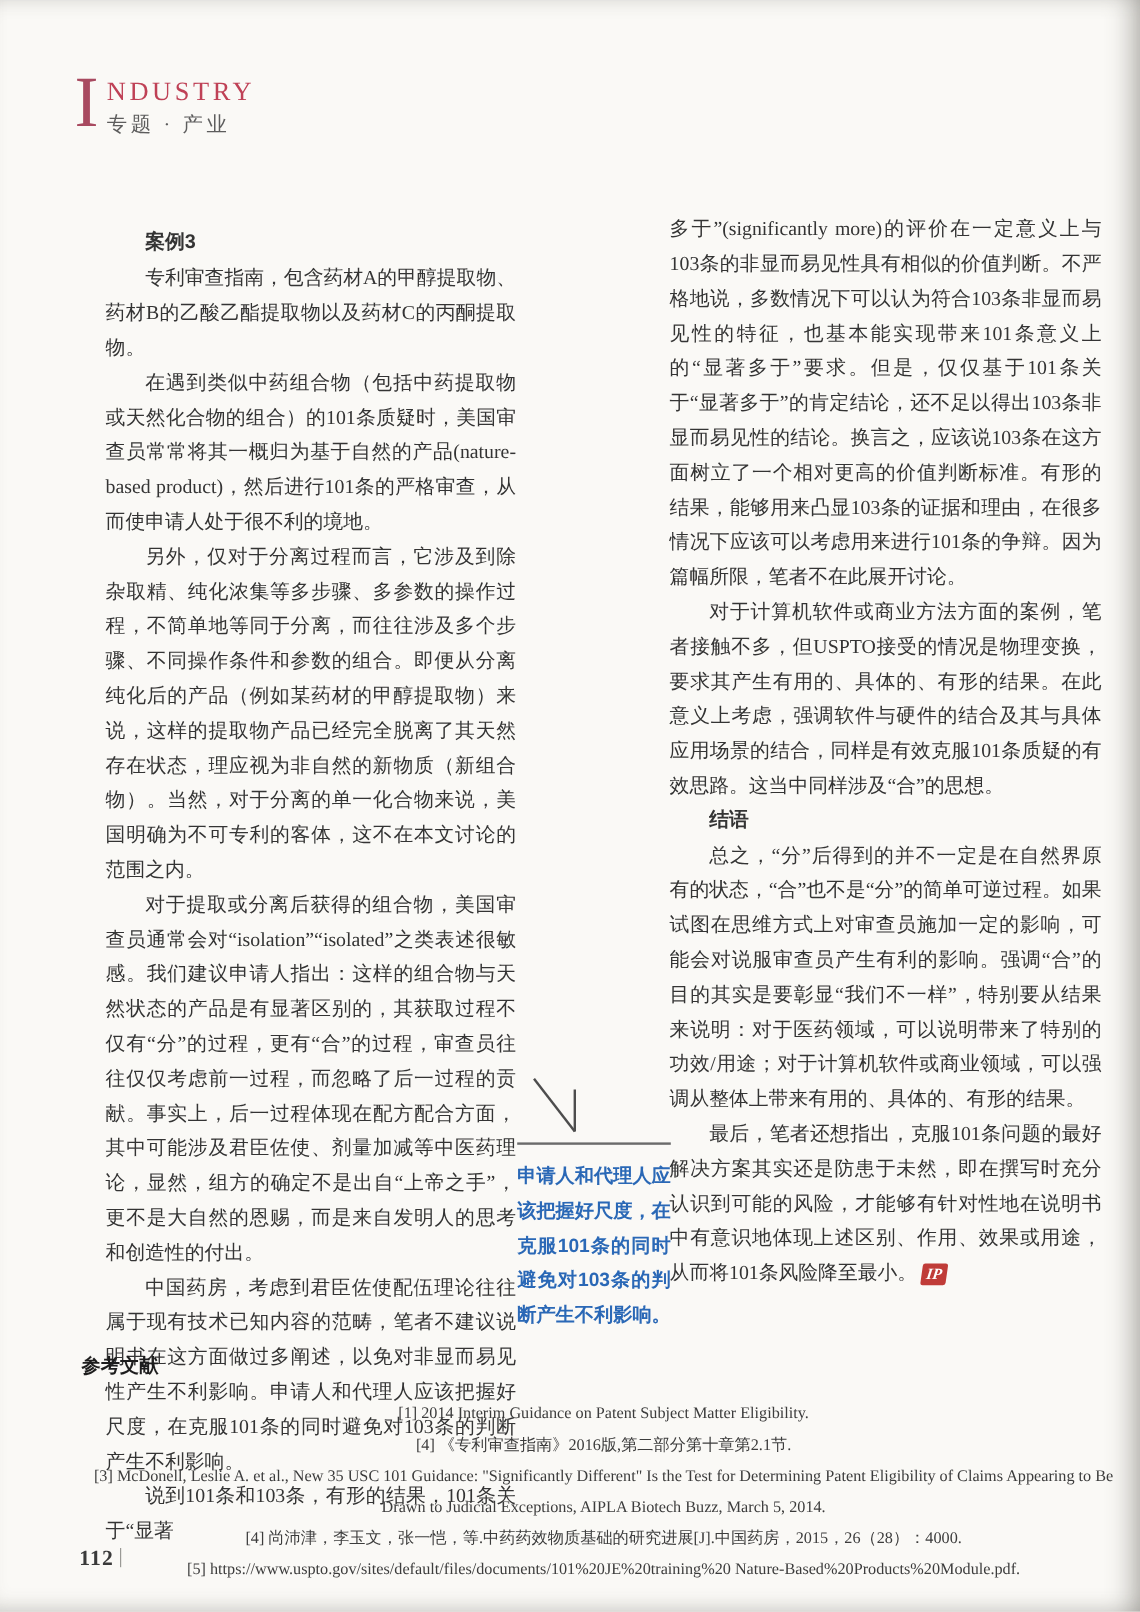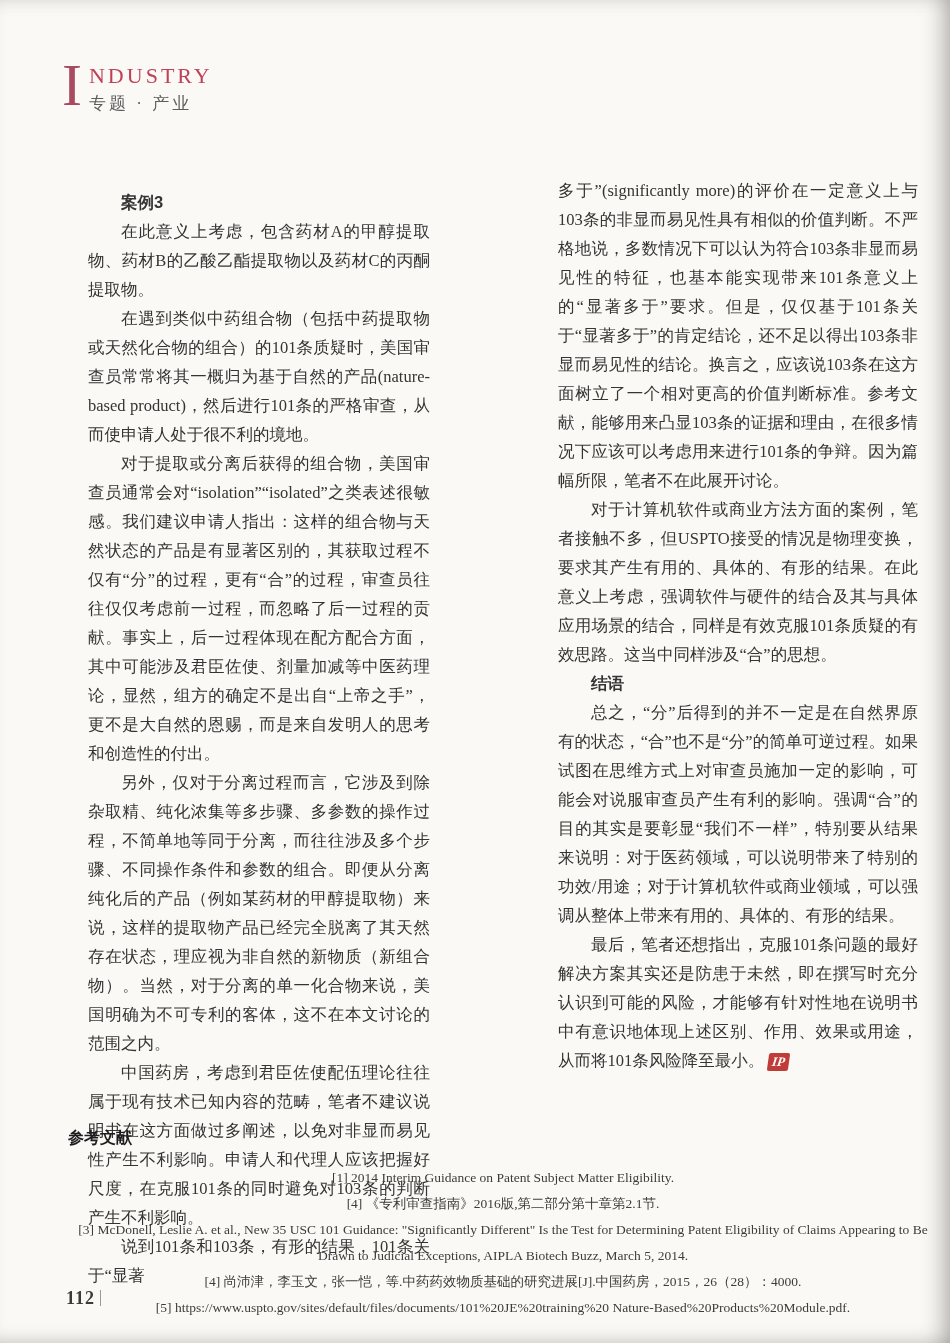--- a/index.html
+++ b/index.html
@@ -75,39 +75,47 @@
     <span class="big-i">I</span>
     <div class="masthead-text">
       <div class="industry">NDUSTRY</div>
       <div class="subtitle">专题 · 产业</div>
     </div>
   </div>
 
   <div class="col-left">
     <p class="sec-heading">案例3</p>
     <div>
-        <p class="body-p">在此意义上考虑，包含药材A的甲醇提取物、药材B的乙酸乙酯提取物以及药材C的丙酮提取物。</p>
+        <p class="body-p">专利审查指南，包含药材A的甲醇提取物、药材B的乙酸乙酯提取物以及药材C的丙酮提取物。</p>
         <p class="body-p">在遇到类似中药组合物（包括中药提取物或天然化合物的组合）的101条质疑时，美国审查员常常将其一概归为基于自然的产品(nature-based product)，然后进行101条的严格审查，从而使申请人处于很不利的境地。</p>
+        <p class="body-p">另外，仅对于分离过程而言，它涉及到除杂取精、纯化浓集等多步骤、多参数的操作过程，不简单地等同于分离，而往往涉及多个步骤、不同操作条件和参数的组合。即便从分离纯化后的产品（例如某药材的甲醇提取物）来说，这样的提取物产品已经完全脱离了其天然存在状态，理应视为非自然的新物质（新组合物）。当然，对于分离的单一化合物来说，美国明确为不可专利的客体，这不在本文讨论的范围之内。</p>
         <p class="body-p">对于提取或分离后获得的组合物，美国审查员通常会对“isolation”“isolated”之类表述很敏感。我们建议申请人指出：这样的组合物与天然状态的产品是有显著区别的，其获取过程不仅有“分”的过程，更有“合”的过程，审查员往往仅仅考虑前一过程，而忽略了后一过程的贡献。事实上，后一过程体现在配方配合方面，其中可能涉及君臣佐使、剂量加减等中医药理论，显然，组方的确定不是出自“上帝之手”，更不是大自然的恩赐，而是来自发明人的思考和创造性的付出。</p>
-        <p class="body-p">另外，仅对于分离过程而言，它涉及到除杂取精、纯化浓集等多步骤、多参数的操作过程，不简单地等同于分离，而往往涉及多个步骤、不同操作条件和参数的组合。即便从分离纯化后的产品（例如某药材的甲醇提取物）来说，这样的提取物产品已经完全脱离了其天然存在状态，理应视为非自然的新物质（新组合物）。当然，对于分离的单一化合物来说，美国明确为不可专利的客体，这不在本文讨论的范围之内。</p>
         <p class="body-p">中国药房，考虑到君臣佐使配伍理论往往属于现有技术已知内容的范畴，笔者不建议说明书在这方面做过多阐述，以免对非显而易见性产生不利影响。申请人和代理人应该把握好尺度，在克服101条的同时避免对103条的判断产生不利影响。</p>
         <p class="body-p">说到101条和103条，有形的结果，101条关于“显著</p>
       </div>
   </div>
 
   <div class="col-right">
     <div class="para-top">
-        <p class="body-p">多于”(significantly more)的评价在一定意义上与103条的非显而易见性具有相似的价值判断。不严格地说，多数情况下可以认为符合103条非显而易见性的特征，也基本能实现带来101条意义上的“显著多于”要求。但是，仅仅基于101条关于“显著多于”的肯定结论，还不足以得出103条非显而易见性的结论。换言之，应该说103条在这方面树立了一个相对更高的价值判断标准。参考文献，能够用来凸显103条的证据和理由，在很多情况下应该可以考虑用来进行101条的争辩。因为篇幅所限，笔者不在此展开讨论。</p>
+        <p class="body-p">多于”(significantly more)的评价在一定意义上与103条的非显而易见性具有相似的价值判断。不严格地说，多数情况下可以认为符合103条非显而易见性的特征，也基本能实现带来101条意义上的“显著多于”要求。但是，仅仅基于101条关于“显著多于”的肯定结论，还不足以得出103条非显而易见性的结论。换言之，应该说103条在这方面树立了一个相对更高的价值判断标准。有形的结果，能够用来凸显103条的证据和理由，在很多情况下应该可以考虑用来进行101条的争辩。因为篇幅所限，笔者不在此展开讨论。</p>
         <p class="body-p">对于计算机软件或商业方法方面的案例，笔者接触不多，但USPTO接受的情况是物理变换，要求其产生有用的、具体的、有形的结果。在此意义上考虑，强调软件与硬件的结合及其与具体应用场景的结合，同样是有效克服101条质疑的有效思路。这当中同样涉及“合”的思想。</p>
       </div>
     <p class="sec-heading conclusion-heading">结语</p>
     <p class="body-p"><span>总之，“分”后得到的并不一定是在自然界原有的状态，“合”也不是“分”的简单可逆过程。如果试图在思维方式上对审查员施加一定的影响，可能会对说服审查员产生有利的影响。强调“合”的目的其实是要彰显“我们不一样”，特别要从结果来说明：对于医药领域，可以说明带来了特别的功效/用途；对于计算机软件或商业领域，可以强调从整体上带来有用的、具体的、有形的结果。</span></p>
     <p class="body-p"><span>最后，笔者还想指出，克服101条问题的最好解决方案其实还是防患于未然，即在撰写时充分认识到可能的风险，才能够有针对性地在说明书中有意识地体现上述区别、作用、效果或用途，从而将101条风险降至最小。</span><span class="ip-mark">IP</span></p>
   </div>
 
+  <div class="pull-quote">
+    <svg class="pq-arrow" width="48" height="54" viewBox="0 0 48 54">
+      <line x1="4" y1="3" x2="38" y2="47" stroke="#4d4d4d" stroke-width="2"></line>
+      <line x1="38" y1="12" x2="38" y2="47" stroke="#4d4d4d" stroke-width="2"></line>
+    </svg>
+    <div class="pq-rule"></div>
+    <p class="pq-text">申请人和代理人应该把握好尺度，在克服101条的同时避免对103条的判断产生不利影响。</p>
+  </div>
 
   <div class="references">
     <p class="ref-heading">参考文献</p>
     <div>
         <p class="ref-item">[1] 2014 Interim Guidance on Patent Subject Matter Eligibility.</p>
         <p class="ref-item">[4] 《专利审查指南》2016版,第二部分第十章第2.1节.</p>
         <p class="ref-item">[3] McDonell, Leslie A. et al., New 35 USC 101 Guidance: "Significantly Different" Is the Test for Determining Patent Eligibility of Claims Appearing to Be Drawn to Judicial Exceptions, AIPLA Biotech Buzz, March 5, 2014.</p>
         <p class="ref-item">[4] 尚沛津，李玉文，张一恺，等.中药药效物质基础的研究进展[J].中国药房，2015，26（28）：4000.</p>
         <p class="ref-item">[5] https://www.uspto.gov/sites/default/files/documents/101%20JE%20training%20 Nature-Based%20Products%20Module.pdf.</p>
       </div>

